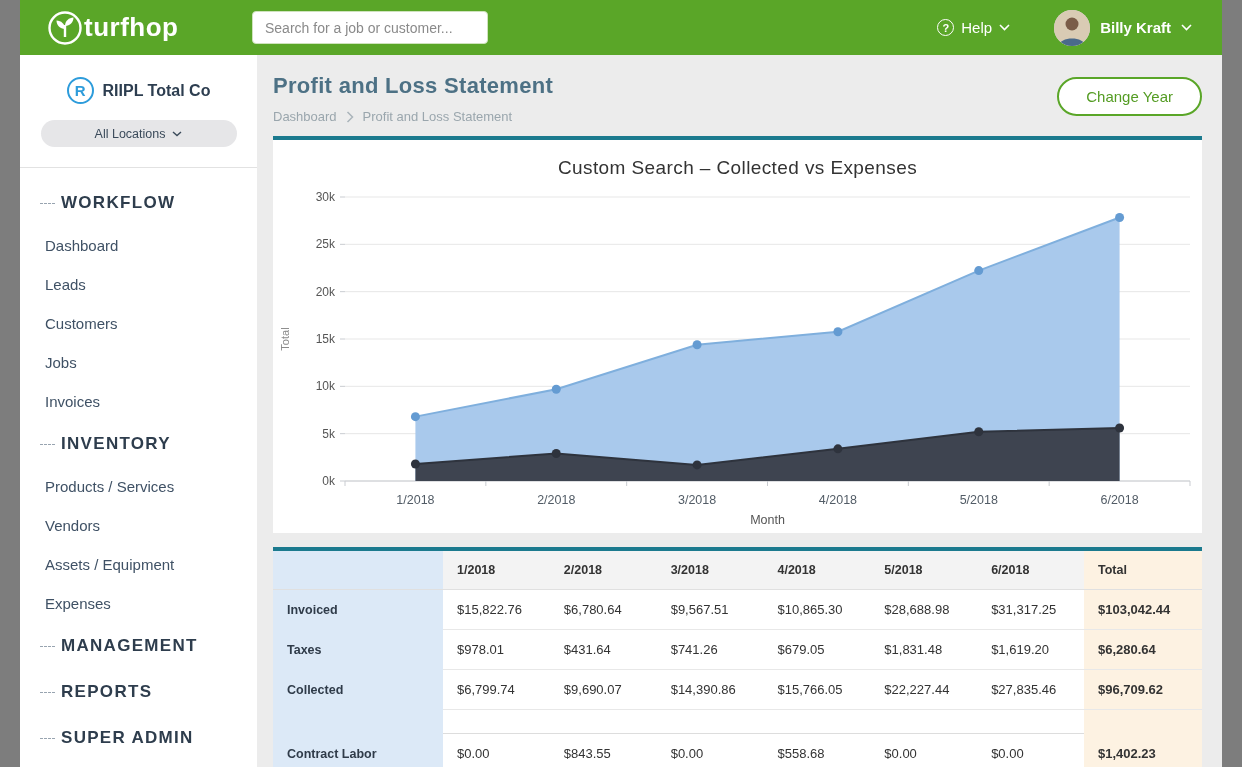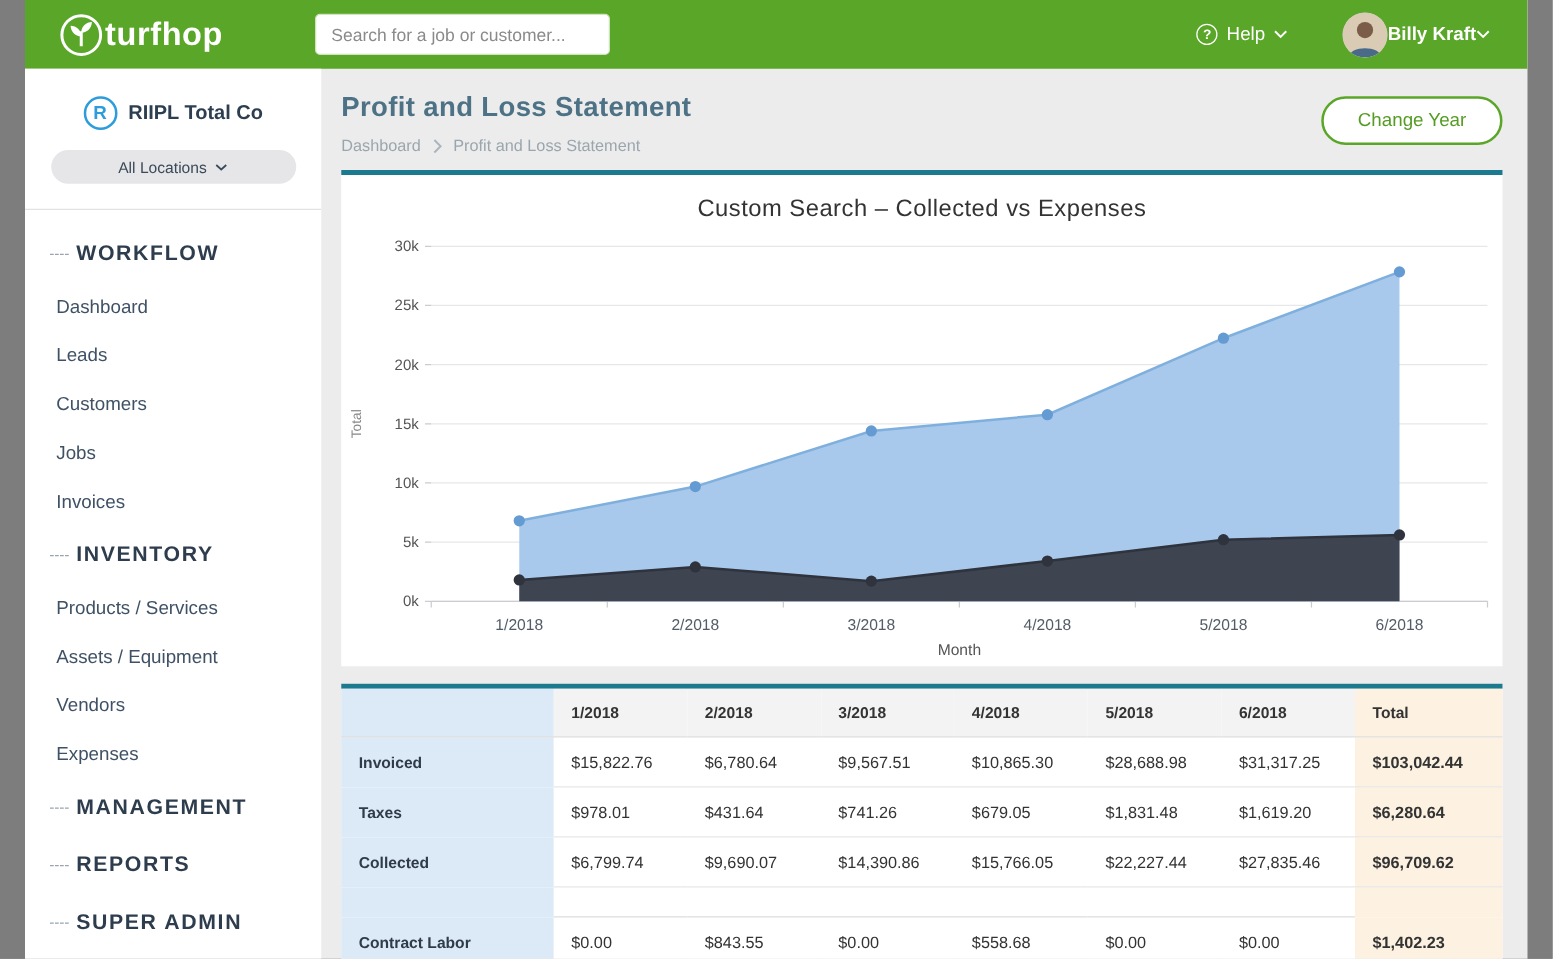--- a/index.html
+++ b/index.html
@@ -12,21 +12,21 @@
   .topbar { height:55px; background:#5aa628; display:flex; align-items:center; flex:0 0 auto; }
   .logo-wrap { display:flex; align-items:center; margin-left:26px; width:206px; }
   .brand { color:#fff; font-size:26px; font-weight:600; letter-spacing:.5px; margin-left:0; }
   .search-input { width:236px; height:33px; border:1px solid #cfe3bd; border-radius:4px;
     padding:5px 12px; font-size:14px; color:#a21caf; outline:none; }
   .search-input::placeholder { color:#8a8a8a; }
   .topbar-right { margin-left:auto; display:flex; align-items:center; margin-right:30px; color:#fff; }
   .help-group { display:flex; align-items:center; gap:7px; margin-right:44px; font-size:15px; cursor:pointer; }
   .qmark { width:17px; height:17px; border:1.5px solid #fff; border-radius:50%;
     display:flex; align-items:center; justify-content:center; font-size:11px; font-weight:bold; }
-  .user-group { display:flex; align-items:center; cursor:pointer;justify-content:center; }
+  .user-group { display:flex; align-items:center; gap:10px; cursor:pointer;justify-content:center; }
   .avatar { width:36px; height:36px; border-radius:50%; overflow:hidden; background:#cfd8dc; flex:none; }
   .user-name { font-size:15px; font-weight:600; }
   .chev { display:block; }
 
   
   .body-row { flex:1; display:flex; min-height:0; }
 
   
   .sidebar { width:237px; background:#fff; flex:none; overflow:hidden; }
   .company { padding:22px 0 16px; display:flex; align-items:center; justify-content:center; gap:9px; }
@@ -133,22 +133,22 @@
           <div class="nav-item">Dashboard</div>
           <div class="nav-item">Leads</div>
           <div class="nav-item">Customers</div>
           <div class="nav-item">Jobs</div>
           <div class="nav-item">Invoices</div>
           <div class="nav-section-header">
             <span class="nav-dash"></span>
             <span>INVENTORY</span>
           </div>
           <div class="nav-item">Products / Services</div>
+          <div class="nav-item">Vendors</div>
           <div class="nav-item">Assets / Equipment</div>
-          <div class="nav-item">Vendors</div>
           <div class="nav-item">Expenses</div>
           <div class="nav-section-header">
             <span class="nav-dash"></span>
             <span>MANAGEMENT</span>
           </div>
           <div class="nav-section-header">
             <span class="nav-dash"></span>
             <span>REPORTS</span>
           </div>
           <div class="nav-section-header">

